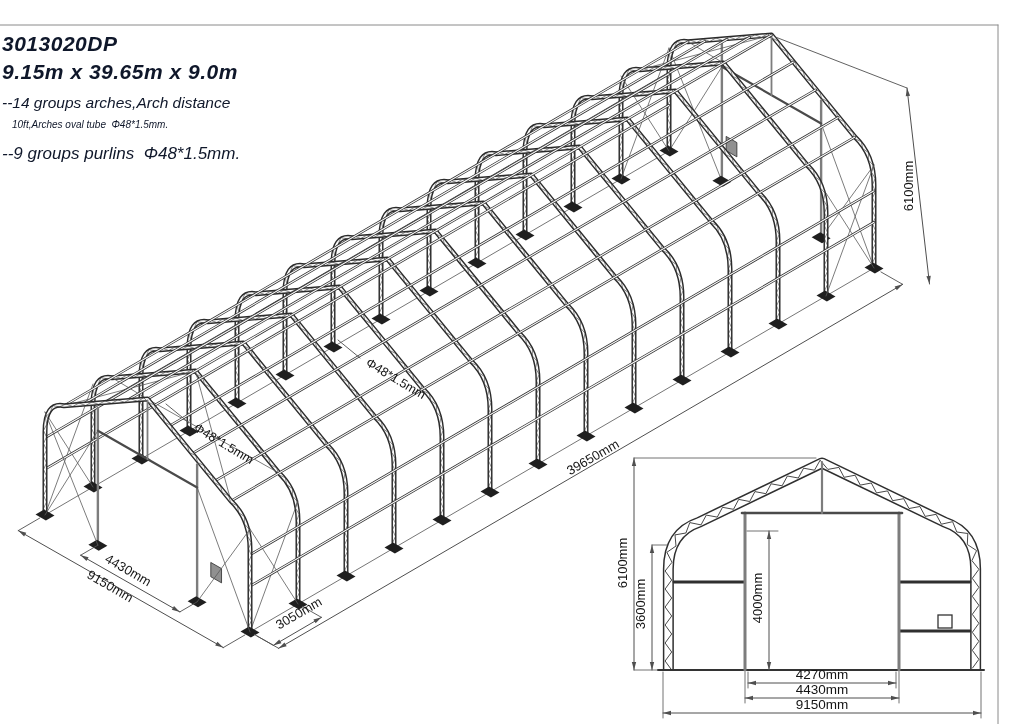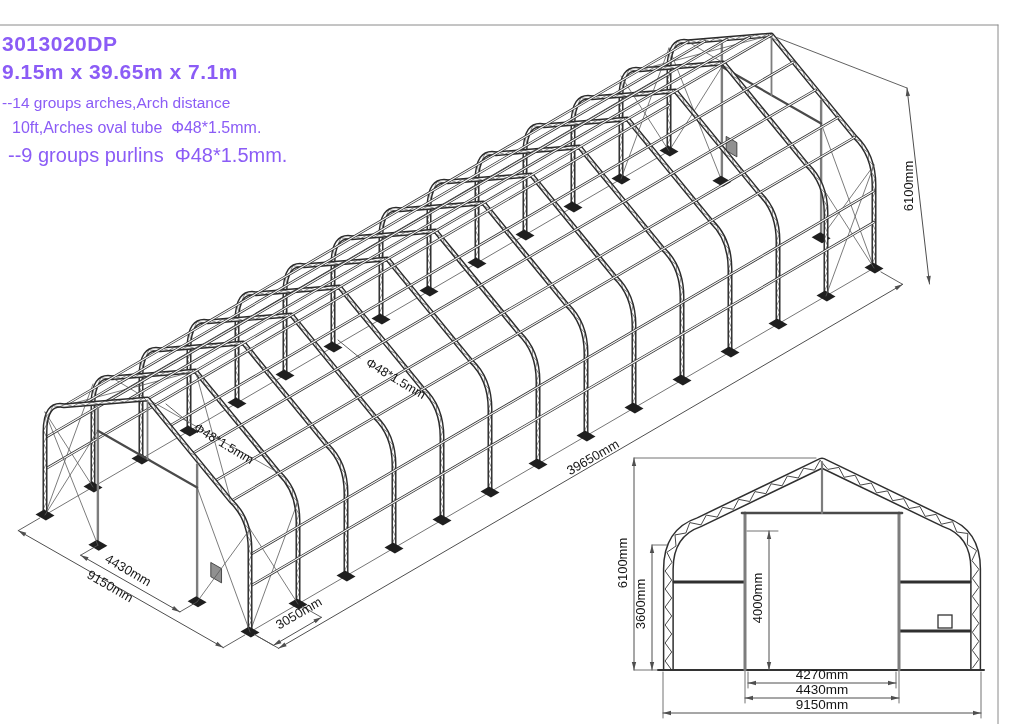--- a/index.html
+++ b/index.html
@@ -1,24 +1,24 @@
 <!DOCTYPE html>
 <html><head>
 <meta charset="utf-8">
 <style>
   html,body{margin:0;padding:0;background:#ffffff;}
   #page{position:relative;width:1024px;height:724px;background:#ffffff;overflow:hidden;
         font-family:"Liberation Sans", sans-serif;}
   #scene{position:absolute;left:0;top:0;}
-  .hdr{position:absolute;color:#8b5cf6;white-space:pre;}
+  .hdr{position:absolute;color:#0f172a;white-space:pre;font-style:italic;}
   #hdr-model{left:2px;top:32px;font-size:21px;font-weight:600;letter-spacing:0.5px;}
   #hdr-size{left:2px;top:60px;font-size:21px;font-weight:600;letter-spacing:0.5px;}
   #hdr-note1{left:2px;top:94px;font-size:15.5px;text-align:center;}
-  #hdr-note2{left:12px;top:119px;font-size:16px;}
-  #hdr-note3{left:8px;top:144px;font-size:20px;}
+  #hdr-note2{left:12px;top:119px;font-size:10px;}
+  #hdr-note3{left:2px;top:144px;font-size:17px;}
   svg text{font-family:"Liberation Sans", sans-serif;}
 </style>
 </head>
 <body>
 
 <div id="page">
   <svg id="scene" width="1024" height="724" viewBox="0 0 1024 724">
       <g>
         <line x1="45" y1="515" x2="669" y2="151" stroke="#666" stroke-width="0.9" stroke-linecap="round"></line>
         <line x1="250" y1="632" x2="874" y2="268" stroke="#666" stroke-width="0.9" stroke-linecap="round"></line>
@@ -237,17 +237,17 @@
         <line x1="981" y1="672" x2="981" y2="718" stroke="#4f4f4f" stroke-width="0.8" stroke-linecap="round"></line>
         <line x1="663" y1="713" x2="981" y2="713" stroke="#4f4f4f" stroke-width="1" stroke-linecap="round"></line>
         <polygon points="663,713 671,710.8 671,715.2" fill="#4f4f4f" stroke="none" stroke-width="0"></polygon>
         <polygon points="981,713 973,715.2 973,710.8" fill="#4f4f4f" stroke="none" stroke-width="0"></polygon>
         <text x="822" y="709" font-size="13.5" fill="#141414" text-anchor="middle" font-weight="normal">9150mm</text>
       </g>
       <line x1="0" y1="25" x2="998" y2="25" stroke="#8a8a8a" stroke-width="1" stroke-linecap="round"></line>
       <line x1="998" y1="25" x2="998" y2="724" stroke="#8a8a8a" stroke-width="1" stroke-linecap="round"></line>
     </svg>
   <div class="hdr" id="hdr-model">3013020DP</div>
-  <div class="hdr" id="hdr-size">9.15m x 39.65m x 7.1m</div>
+  <div class="hdr" id="hdr-size">9.15m x 39.65m x 9.0m</div>
   <div class="hdr" id="hdr-note1">--14 groups arches,Arch distance</div>
   <div class="hdr" id="hdr-note2">10ft,Arches oval tube  Φ48*1.5mm.</div>
   <div class="hdr" id="hdr-note3">--9 groups purlins  Φ48*1.5mm.</div>
 </div>
 
 </body></html>

